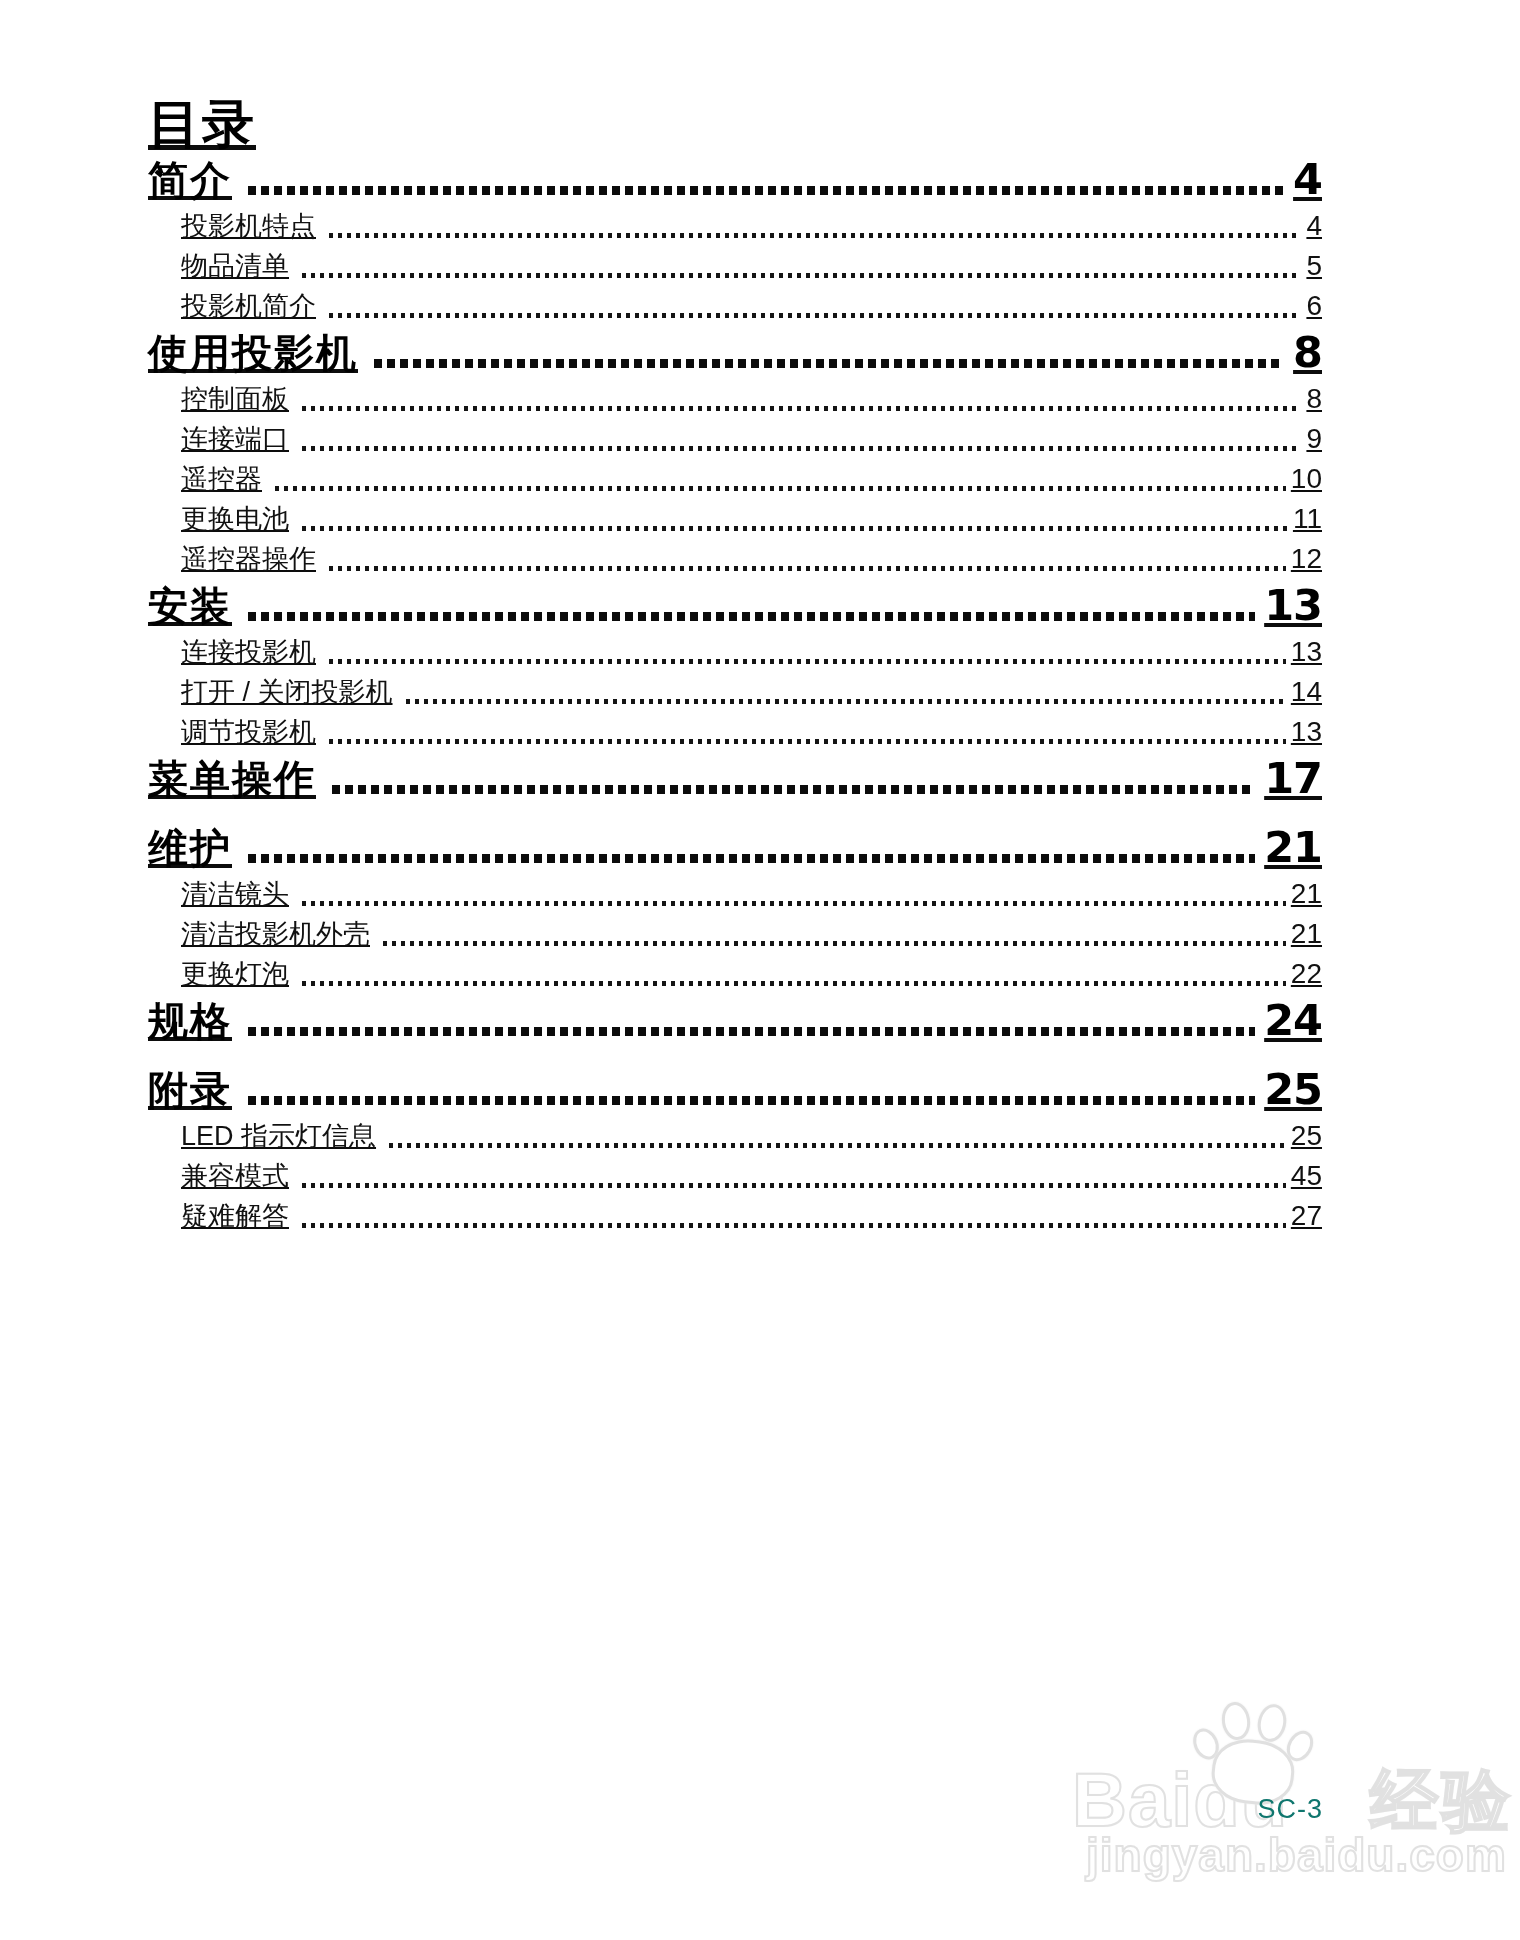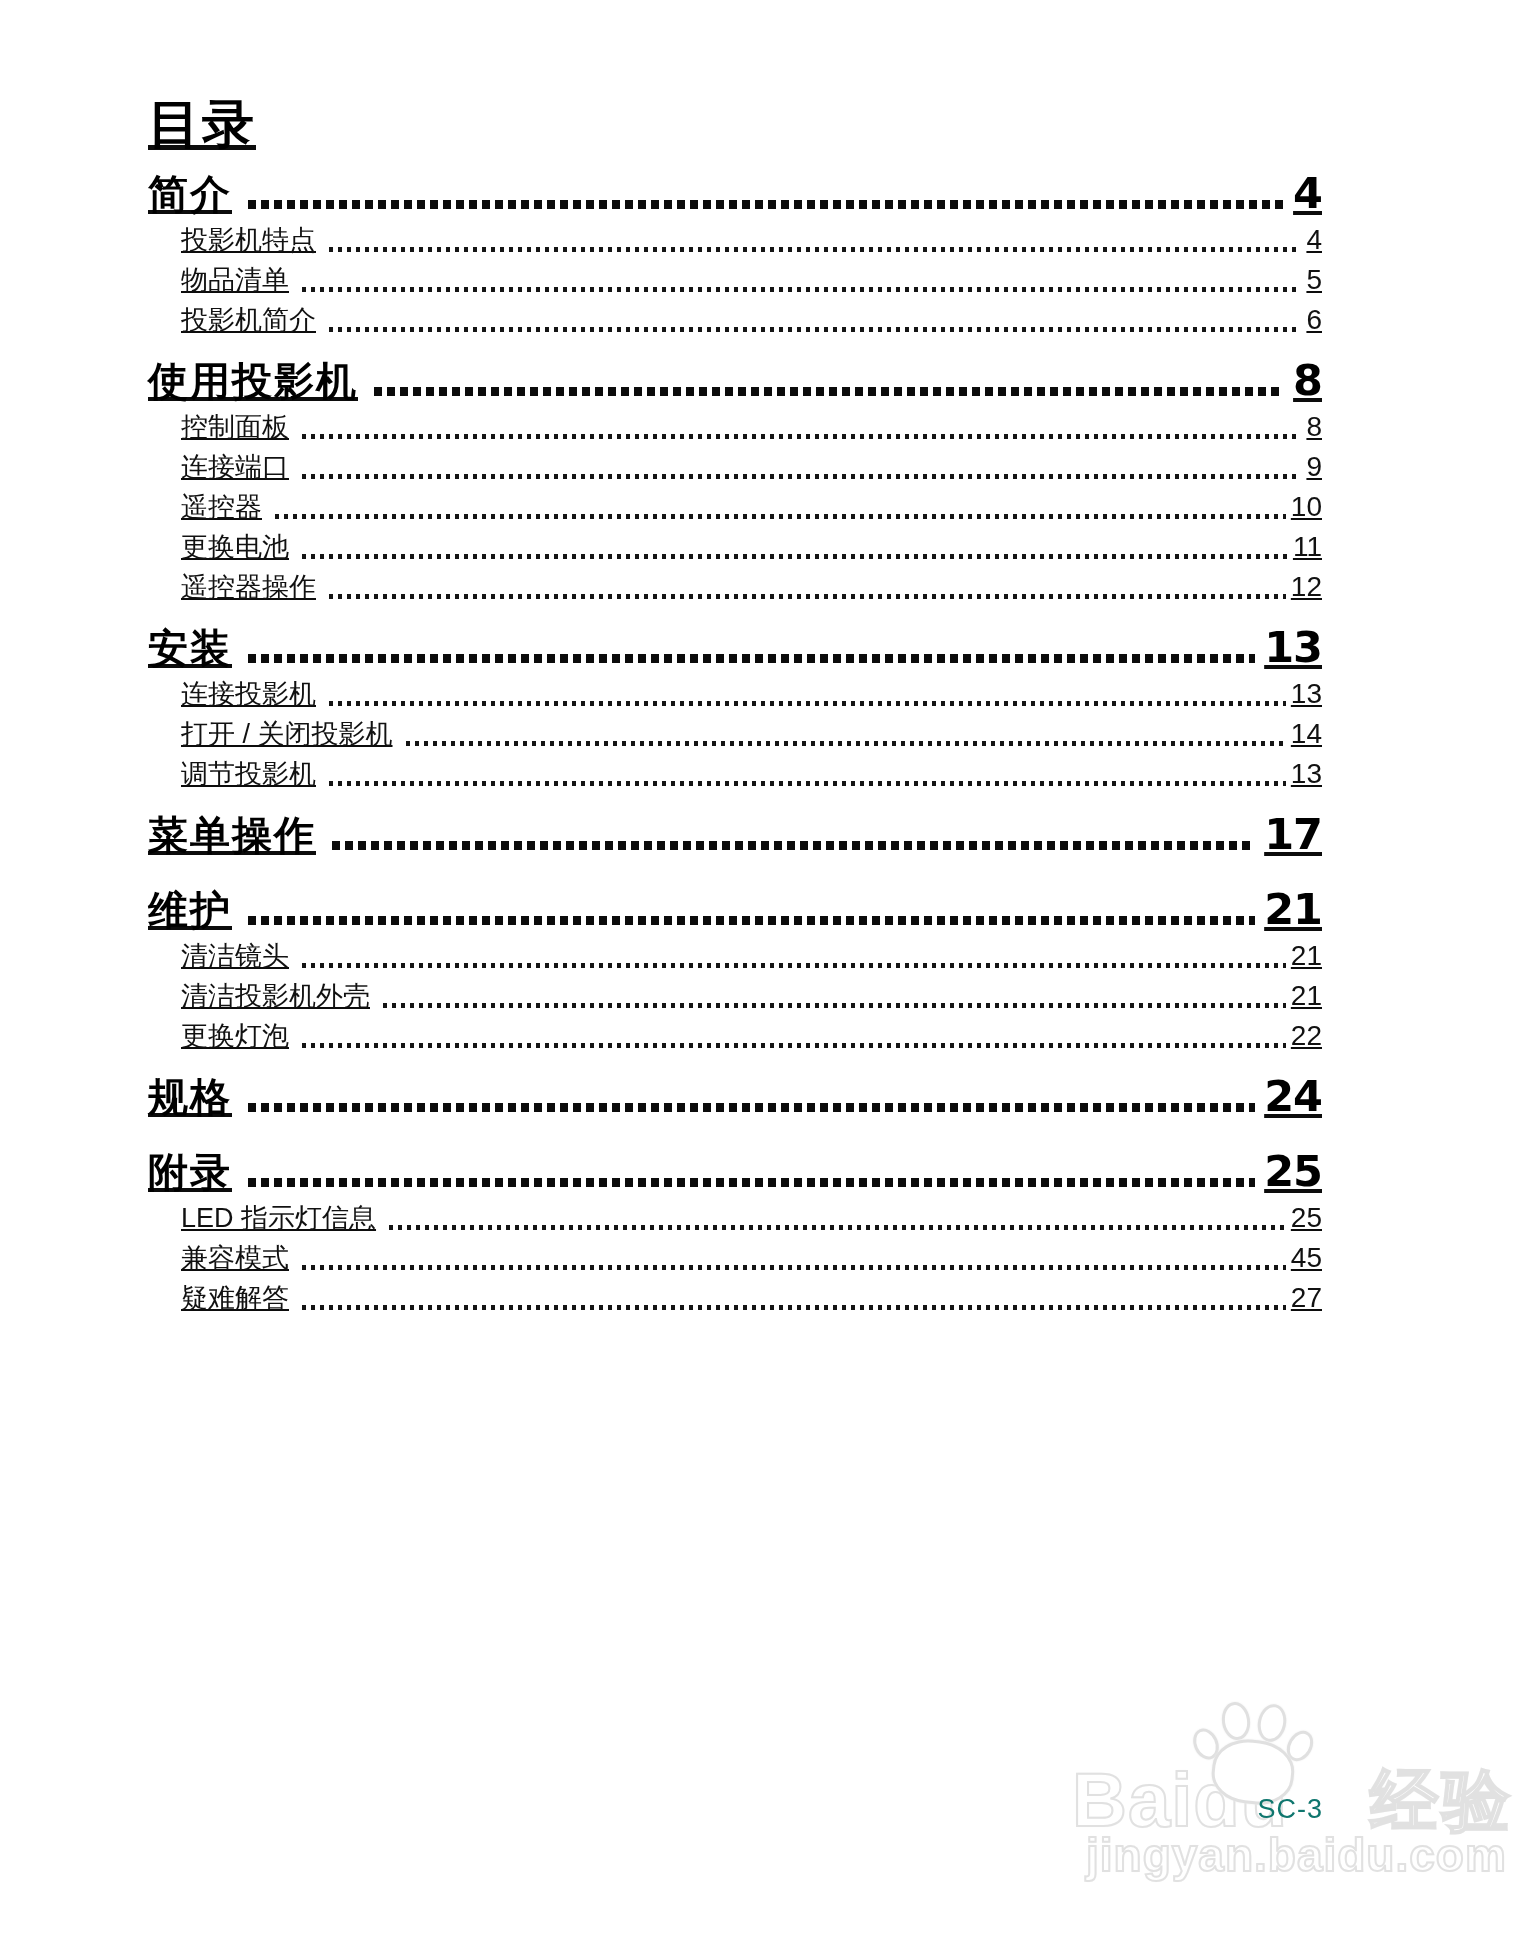--- a/index.html
+++ b/index.html
@@ -24,25 +24,25 @@
   .toc-title {
     padding-top: 96px;
     font-size: 52px;
     font-weight: 800;
     line-height: 1.1;
     letter-spacing: 2px;
     color: #000;
   }
 
   .section-block { }
-  .section-block.tight .section-row { margin-top: 22px; }
+  .section-block.tight .section-row { margin-top: 16px; }
 
   .row { display: flex; align-items: baseline; white-space: nowrap; }
 
-  .section-row { margin-top: 14px; }
+  .section-row { }
   .section-row .label {
     font-size: 40px;
     font-weight: 800;
     line-height: 52px;
     letter-spacing: 2px;
     color: #000;
   }
   .section-row .leader {
     flex: 1;
     align-self: flex-end;

